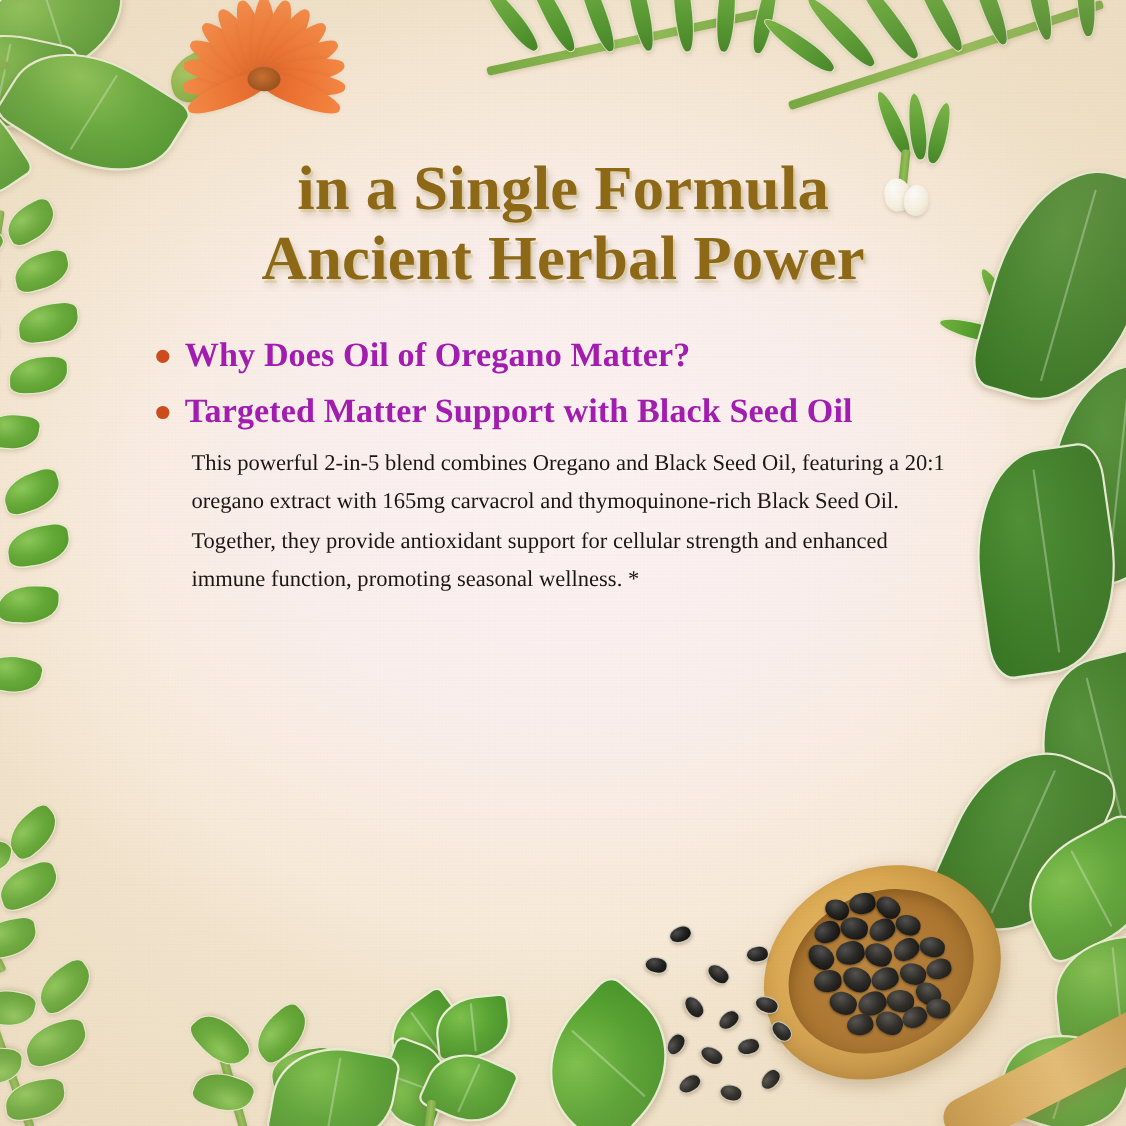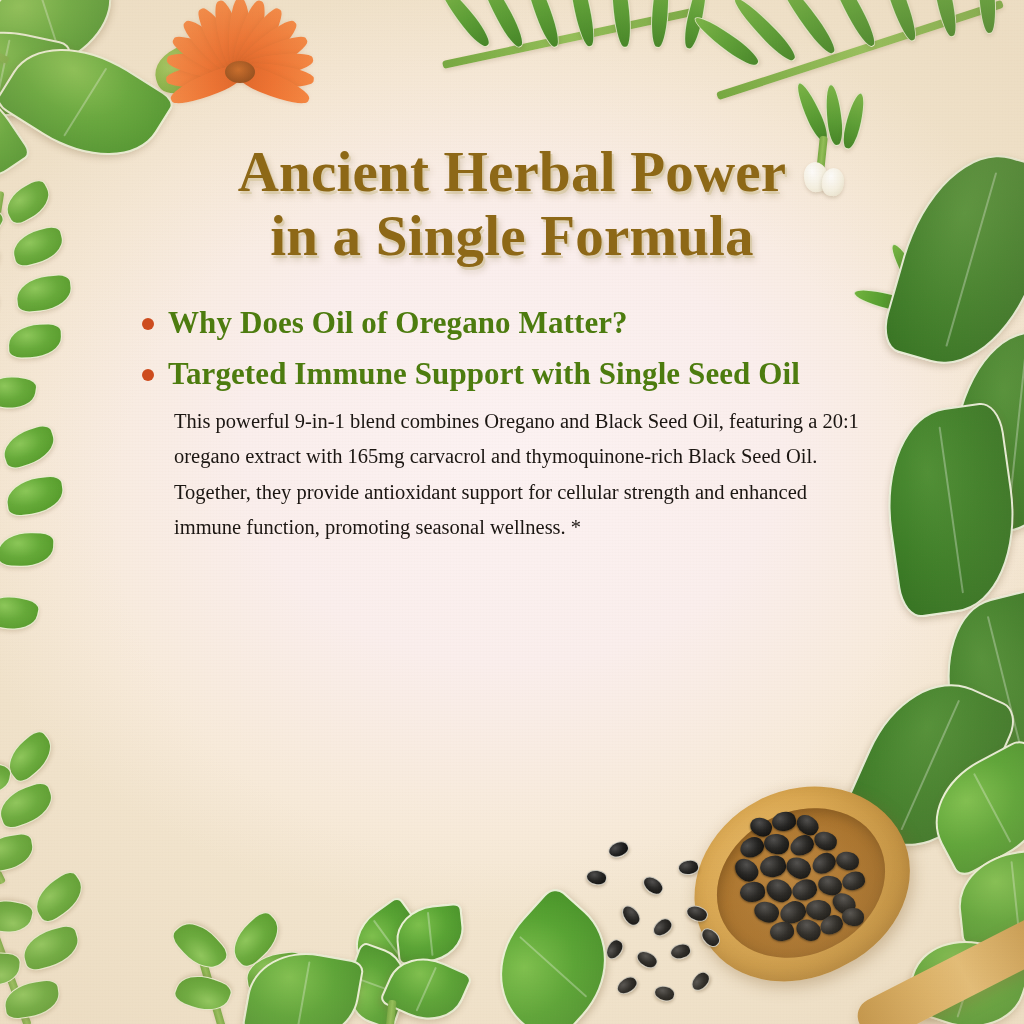--- a/index.html
+++ b/index.html
@@ -210,21 +210,21 @@
   }
   .bullet {
     flex: 0 0 auto;
     width: 12px;
     height: 12px;
     margin-top: 16px;
     border-radius: 50%;
     background: #cd4c1e;
   }
   .heading {
-    color: #4d7c0f;
+    color: #a21caf;
     font-size: 31px;
     line-height: 1.33;
     font-weight: 700;
     letter-spacing: 0.1px;
     margin: 0;
     max-width: 690px;
   }
   .body {
     color: #1b1612;
     font-size: 20.5px;
@@ -431,34 +431,34 @@
     <div class="seed-loose" style="left:100px; top:144px; width:19px; height:13px; transform:rotate(-50deg);"></div>
     <div class="seed-loose" style="left:-4px;  top:40px;  width:19px; height:13px; transform:rotate(8deg);"></div>
   </div>
 
   <div class="bg-grain"></div>
   <div class="bg-vignette"></div>
 
   <div class="content">
 
     <h1 class="title">
+      <span class="t-line">in a Single Formula</span>
       <span class="t-line">Ancient Herbal Power</span>
-      <span class="t-line">in a Single Formula</span>
     </h1>
 
     <div class="block block-1">
       <div class="heading-row">
         <span class="bullet"></span>
         <h2 class="heading">Why Does Oil of Oregano Matter?</h2>
       </div>
     </div>
 
     <div class="block block-2">
       <div class="heading-row">
         <span class="bullet"></span>
-        <h2 class="heading">Targeted Immune Support with Single Seed Oil</h2>
+        <h2 class="heading">Targeted Matter Support with Black Seed Oil</h2>
       </div>
-      <p class="body">This powerful 9-in-1 blend combines Oregano and Black Seed Oil, featuring a 20:1 oregano extract with 165mg carvacrol and thymoquinone-rich Black Seed Oil. Together, they provide antioxidant support for cellular strength and enhanced immune function, promoting seasonal wellness. *</p>
+      <p class="body">This powerful 2-in-5 blend combines Oregano and Black Seed Oil, featuring a 20:1 oregano extract with 165mg carvacrol and thymoquinone-rich Black Seed Oil. Together, they provide antioxidant support for cellular strength and enhanced immune function, promoting seasonal wellness. *</p>
     </div>
 
   </div>
 
 </div>
 
 </body></html>

